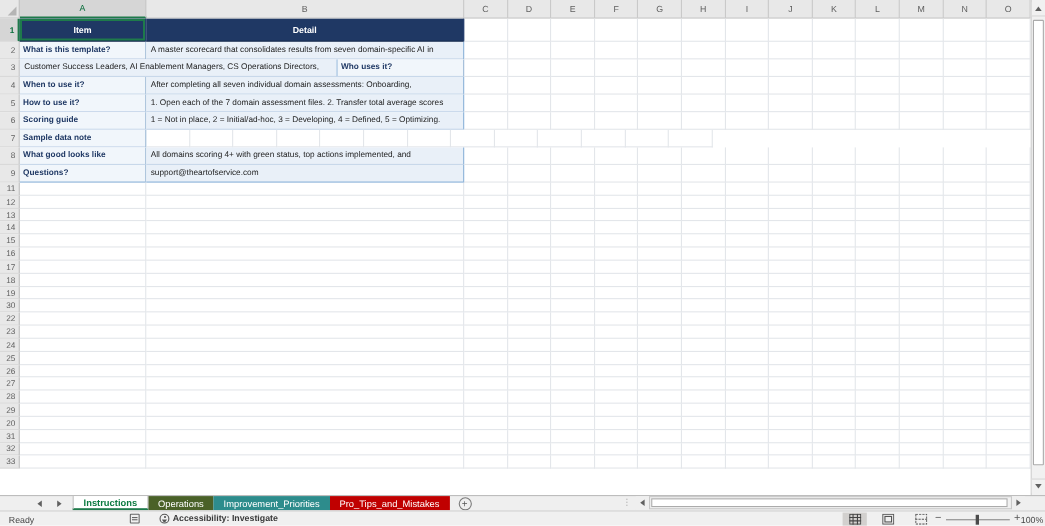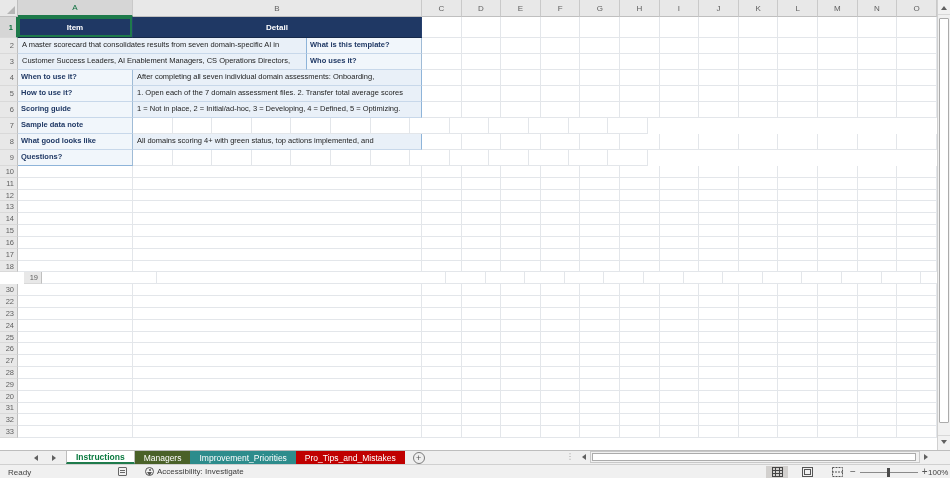--- a/index.html
+++ b/index.html
@@ -54,21 +54,21 @@
 
   
   #status-bar { position:absolute; left:0; top:464px; width:950px; height:14px; background:#F0F0F0; border-top:1px solid #D0D0D0; font-size:8px; color:#444; }
   #status-ready { position:absolute; left:8px; top:3px; }
   #macro-icon { position:absolute; left:118px; top:2px; width:9px; height:9px; border:1px solid #666; border-radius:1px; }
   #macro-icon:before { content:""; position:absolute; left:1px; top:2px; width:5px; height:1px; background:#666; box-shadow:0 2px 0 #666; }
   #acc-group { position:absolute; left:145px; top:2px; display:flex; align-items:center; gap:3px; }
   #acc-icon { width:9px; height:9px; border:1px solid #555; border-radius:50%; position:relative; }
   #acc-icon:before { content:""; position:absolute; left:2.5px; top:1px; width:2px; height:2px; border-radius:50%; background:#555; }
   #acc-icon:after { content:""; position:absolute; left:1px; top:4px; width:5px; height:3px; background:#555; clip-path:polygon(0 0,100% 0,60% 100%,40% 100%); }
-  #acc-label { font-weight:normal; color:#3a3a3a;text-align:right; }
+  #acc-label { font-weight:bold; color:#3a3a3a;text-align:right; }
   .view-icons { position:absolute; top:1px; left:766px; display:flex; gap:8px; }
   .vi { width:22px; height:12px; display:flex; align-items:center; justify-content:center; }
   .vi.sel { background:#D2D0CE; }
   .vi svg { display:block; }
   #zoom-ctrl { position:absolute; left:850px; top:1px; display:flex; align-items:center; gap:4px; height:12px; }
   #zoom-minus,#zoom-plus { color:#555; font-size:10px; line-height:10px; }
   #zoom-track { width:58px; height:1px; background:#8a8a8a; position:relative; }
   #zoom-thumb { position:absolute; left:27px; top:-4px; width:3px; height:9px; background:#4a4a4a; }
   #zoom-level { position:absolute; left:928px; top:3px; color:#444; }
 </style>
@@ -110,22 +110,22 @@
       <div class="cell" style="width: 39.62px; flex: 0 0 39.62px;"></div>
       <div class="cell" style="width: 39.62px; flex: 0 0 39.62px;"></div>
       <div class="cell" style="width: 39.62px; flex: 0 0 39.62px;"></div>
       <div class="cell" style="width: 39.62px; flex: 0 0 39.62px;"></div>
       <div class="cell" style="width: 39.62px; flex: 0 0 39.62px;"></div>
       <div class="cell" style="width: 39.62px; flex: 0 0 39.62px;"></div>
       <div class="cell" style="width: 39.62px; flex: 0 0 39.62px;"></div>
     </div>
     <div class="g-row" style="height: 16px;">
       <div class="gut">2</div>
+      <div class="cell item-cell" style="width: 115px; flex: 0 0 115px;">What is this template?</div>
       <div class="cell detail-cell" style="width: 289px; flex: 0 0 289px;">A master scorecard that consolidates results from seven domain-specific AI in</div>
-      <div class="cell item-cell" style="width: 115px; flex: 0 0 115px;">What is this template?</div>
       <div class="cell" style="width: 39.62px; flex: 0 0 39.62px;"></div>
       <div class="cell" style="width: 39.62px; flex: 0 0 39.62px;"></div>
       <div class="cell" style="width: 39.62px; flex: 0 0 39.62px;"></div>
       <div class="cell" style="width: 39.62px; flex: 0 0 39.62px;"></div>
       <div class="cell" style="width: 39.62px; flex: 0 0 39.62px;"></div>
       <div class="cell" style="width: 39.62px; flex: 0 0 39.62px;"></div>
       <div class="cell" style="width: 39.62px; flex: 0 0 39.62px;"></div>
       <div class="cell" style="width: 39.62px; flex: 0 0 39.62px;"></div>
       <div class="cell" style="width: 39.62px; flex: 0 0 39.62px;"></div>
       <div class="cell" style="width: 39.62px; flex: 0 0 39.62px;"></div>
@@ -236,38 +236,21 @@
       <div class="cell" style="width: 39.62px; flex: 0 0 39.62px;"></div>
       <div class="cell" style="width: 39.62px; flex: 0 0 39.62px;"></div>
       <div class="cell" style="width: 39.62px; flex: 0 0 39.62px;"></div>
       <div class="cell" style="width: 39.62px; flex: 0 0 39.62px;"></div>
       <div class="cell" style="width: 39.62px; flex: 0 0 39.62px;"></div>
       <div class="cell" style="width: 39.62px; flex: 0 0 39.62px;"></div>
     </div>
     <div class="g-row" style="height: 16px;">
       <div class="gut">9</div>
       <div class="cell item-cell tbl-bottom" style="width: 115px; flex: 0 0 115px;">Questions?</div>
-      <div class="cell" style="width: 39.62px; flex: 0 0 39.62px;"></div>
-      <div class="cell" style="width: 39.62px; flex: 0 0 39.62px;"></div>
-      <div class="cell" style="width: 39.62px; flex: 0 0 39.62px;"></div>
-      <div class="cell" style="width: 39.62px; flex: 0 0 39.62px;"></div>
-      <div class="cell" style="width: 39.62px; flex: 0 0 39.62px;"></div>
-      <div class="cell" style="width: 39.62px; flex: 0 0 39.62px;"></div>
-      <div class="cell" style="width: 39.62px; flex: 0 0 39.62px;"></div>
-      <div class="cell" style="width: 39.62px; flex: 0 0 39.62px;"></div>
-      <div class="cell" style="width: 39.62px; flex: 0 0 39.62px;"></div>
-      <div class="cell" style="width: 39.62px; flex: 0 0 39.62px;"></div>
-      <div class="cell" style="width: 39.62px; flex: 0 0 39.62px;"></div>
-      <div class="cell" style="width: 39.62px; flex: 0 0 39.62px;"></div>
-      <div class="cell" style="width: 39.62px; flex: 0 0 39.62px;"></div>
-    </div>
-    <div class="g-row" style="height: 11.833px;">
-      <div class="gut">10</div>
-      <div class="cell" style="width: 115px; flex: 0 0 115px;"></div>
-      <div class="cell" style="width: 289px; flex: 0 0 289px;"></div>
+      <div class="cell detail-cell tbl-bottom" style="width: 289px; flex: 0 0 289px;">support@theartofservice.com</div>
       <div class="cell" style="width: 39.62px; flex: 0 0 39.62px;"></div>
       <div class="cell" style="width: 39.62px; flex: 0 0 39.62px;"></div>
       <div class="cell" style="width: 39.62px; flex: 0 0 39.62px;"></div>
       <div class="cell" style="width: 39.62px; flex: 0 0 39.62px;"></div>
       <div class="cell" style="width: 39.62px; flex: 0 0 39.62px;"></div>
       <div class="cell" style="width: 39.62px; flex: 0 0 39.62px;"></div>
       <div class="cell" style="width: 39.62px; flex: 0 0 39.62px;"></div>
       <div class="cell" style="width: 39.62px; flex: 0 0 39.62px;"></div>
       <div class="cell" style="width: 39.62px; flex: 0 0 39.62px;"></div>
       <div class="cell" style="width: 39.62px; flex: 0 0 39.62px;"></div>
@@ -412,21 +395,21 @@
       <div class="cell" style="width: 39.62px; flex: 0 0 39.62px;"></div>
       <div class="cell" style="width: 39.62px; flex: 0 0 39.62px;"></div>
       <div class="cell" style="width: 39.62px; flex: 0 0 39.62px;"></div>
       <div class="cell" style="width: 39.62px; flex: 0 0 39.62px;"></div>
       <div class="cell" style="width: 39.62px; flex: 0 0 39.62px;"></div>
       <div class="cell" style="width: 39.62px; flex: 0 0 39.62px;"></div>
       <div class="cell" style="width: 39.62px; flex: 0 0 39.62px;"></div>
       <div class="cell" style="width: 39.62px; flex: 0 0 39.62px;"></div>
       <div class="cell" style="width: 39.62px; flex: 0 0 39.62px;"></div>
     </div>
-    <div class="g-row" style="height: 11.833px; padding-left: 24px;">
+    <div class="g-row" style="height: 11.833px;">
       <div class="gut">19</div>
       <div class="cell" style="width: 115px; flex: 0 0 115px;"></div>
       <div class="cell" style="width: 289px; flex: 0 0 289px;"></div>
       <div class="cell" style="width: 39.62px; flex: 0 0 39.62px;"></div>
       <div class="cell" style="width: 39.62px; flex: 0 0 39.62px;"></div>
       <div class="cell" style="width: 39.62px; flex: 0 0 39.62px;"></div>
       <div class="cell" style="width: 39.62px; flex: 0 0 39.62px;"></div>
       <div class="cell" style="width: 39.62px; flex: 0 0 39.62px;"></div>
       <div class="cell" style="width: 39.62px; flex: 0 0 39.62px;"></div>
       <div class="cell" style="width: 39.62px; flex: 0 0 39.62px;"></div>
@@ -683,21 +666,21 @@
     </div>
 </div>
 
 <div id="tab-bar">
   <div class="tab-nav">
     <div class="arr-l"></div>
     <div class="arr-r"></div>
   </div>
   <div id="tabs-holder" style="display:flex">
       <div class="tab active">Instructions</div>
-      <div class="tab" style="background: rgb(74, 97, 40); color: rgb(255, 255, 255);">Managers</div>
+      <div class="tab" style="background: rgb(74, 97, 40); color: rgb(255, 255, 255);">Operations</div>
       <div class="tab" style="background: rgb(45, 140, 140); color: rgb(255, 255, 255);">Improvement_Priorities</div>
       <div class="tab" style="background: rgb(192, 0, 0); color: rgb(255, 255, 255);">Pro_Tips_and_Mistakes</div>
     </div>
   <div id="new-sheet">+</div>
 </div>
 
 <div id="hscroll">
   <div id="h-grip">⋮</div>
   <div class="hs-btn">
       <div class="arr-l"></div>

